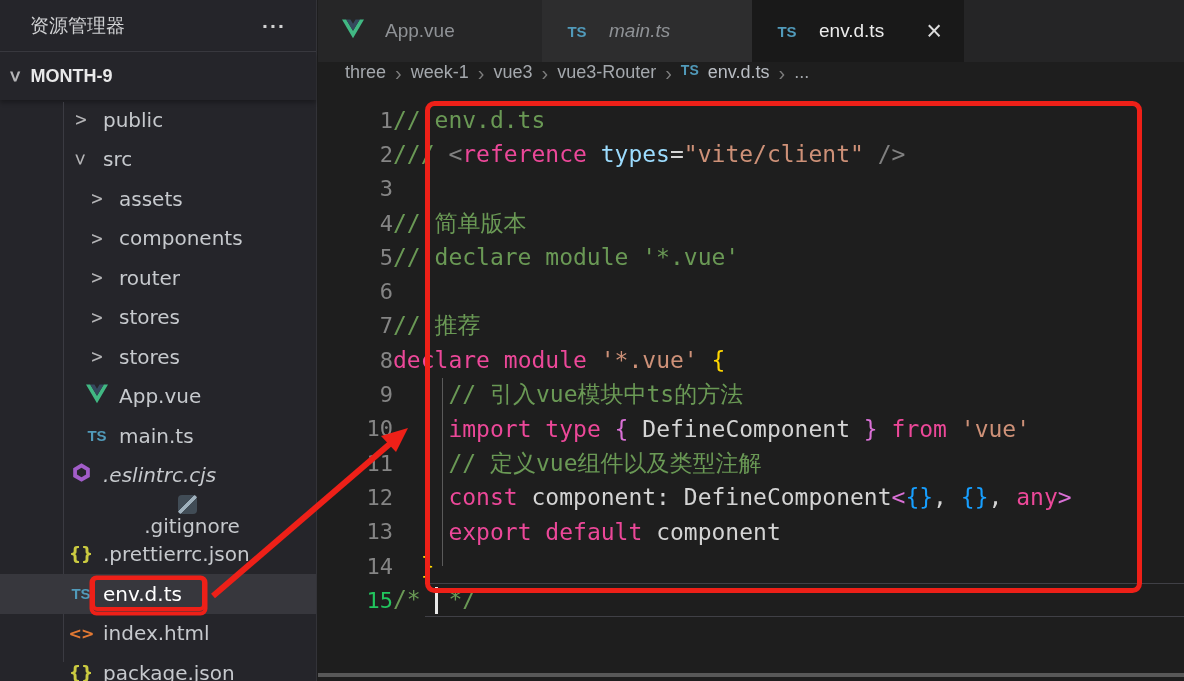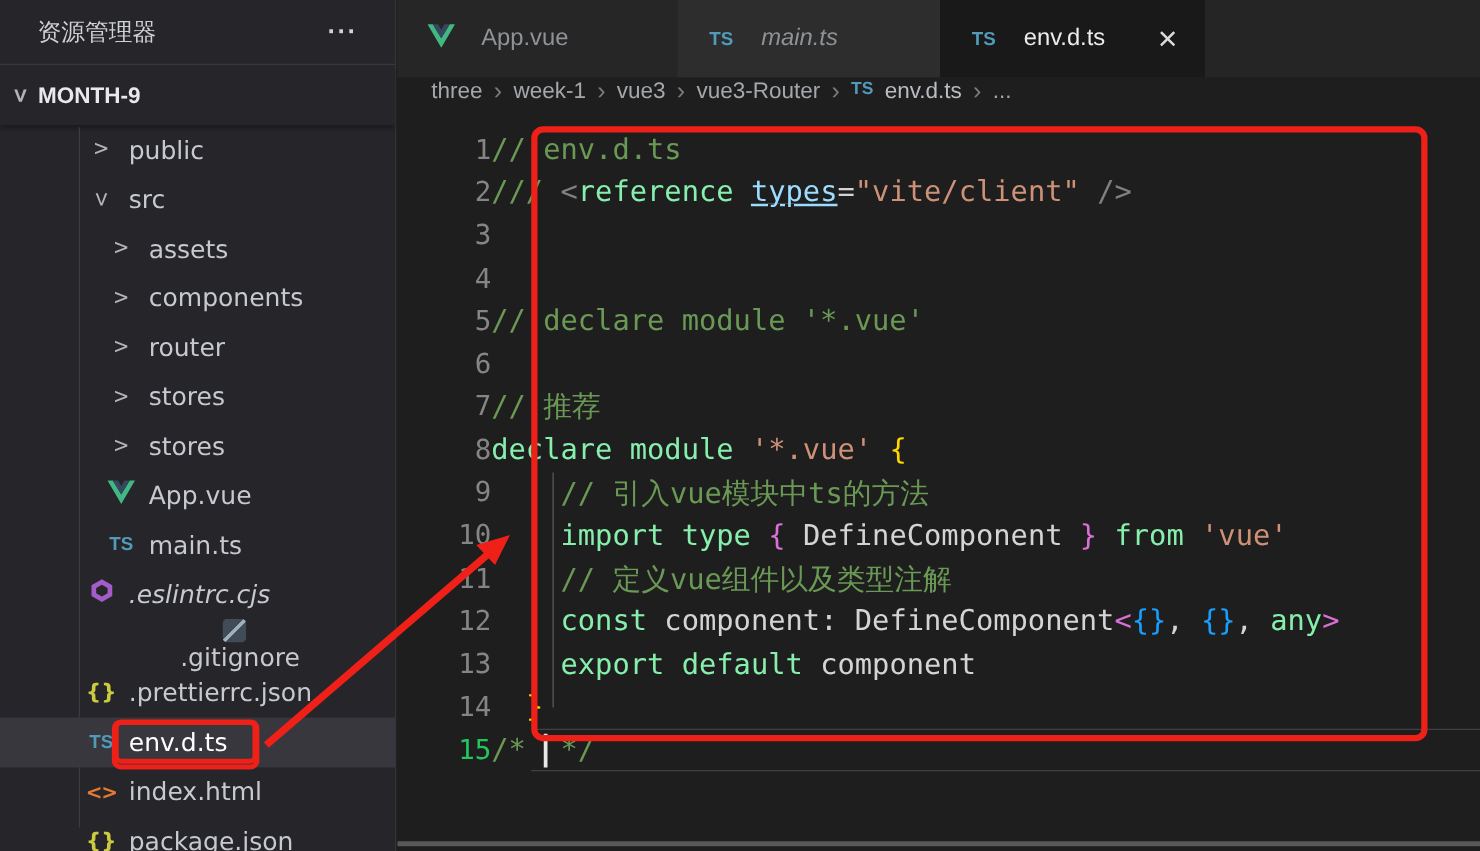--- a/index.html
+++ b/index.html
@@ -53,22 +53,22 @@
   
   #editor { position:absolute; left:318px; top:102px; right:0; bottom:0; background:#1e1e1e; }
   #lines { padding-top:1px; }
   .code-line { display:flex; align-items:center; height:34.3px; white-space:pre; position:relative;
     font-family:"DejaVu Sans Mono", monospace; font-size:23px; }
   .ln { flex:0 0 75px; text-align:right; color:#858585; font-size:22px; }
   .code { color:#d4d4d4; }
   .current .ln { color:#22c55e; }
   .cur-border { position:absolute; left:107px; right:0; top:0; bottom:0;
     border-top:1px solid #404046; border-bottom:1px solid #404046; pointer-events:none; }
-  .tok-c { color:#6a9955; } .tok-k { color:#86efac; } .tok-s { color:#ce9178; }
-  .tok-p { color:#808080; } .tok-a { color:#9cdcfe;text-decoration:underline; } .tok-t { color:#d4d4d4; }
+  .tok-c { color:#6a9955; } .tok-k { color:#ec4899; } .tok-s { color:#ce9178; }
+  .tok-p { color:#808080; } .tok-a { color:#9cdcfe; } .tok-t { color:#d4d4d4; }
   .tok-b1 { color:#ffd700; } .tok-b2 { color:#da70d6; } .tok-b3 { color:#179fff; }
   .cursor { display:inline-block; width:3px; height:27px; margin-right:-3px;
     background:#e8e8e8; vertical-align:middle; }
   #bracket-guide { position:absolute; left:124px; top:276px; width:1px; height:188px; background:#5a5a5a; }
   #hscrollbar { position:absolute; left:0; right:0; top:571px; height:4px; background:#585858; cursor:pointer; }
   
   #annot { position:absolute; left:0; top:0; pointer-events:none; z-index:50; }
 </style>
 </head>
 <body>
@@ -224,21 +224,21 @@
       <span class="bc-item" style="color: rgb(185, 189, 195);">env.d.ts</span>
       <span class="bc-sep">›</span>
       <span class="bc-item">...</span>
     </div>
 
   <div id="editor">
     <div id="lines">
         <div class="code-line"><span class="ln">1</span><span class="code"><span class="tok-c">// env.d.ts</span></span></div>
         <div class="code-line"><span class="ln">2</span><span class="code"><span class="tok-c">/// </span><span class="tok-p">&lt;</span><span class="tok-k">reference</span><span class="tok-t"> </span><span class="tok-a">types</span><span class="tok-t">=</span><span class="tok-s">"vite/client"</span><span class="tok-t"> </span><span class="tok-p">/&gt;</span></span></div>
         <div class="code-line"><span class="ln">3</span><span class="code"></span></div>
-        <div class="code-line"><span class="ln">4</span></div>
+        <div class="code-line"><span class="ln">4</span><span class="code"><span class="tok-c">// 简单版本</span></span></div>
         <div class="code-line"><span class="ln">5</span><span class="code"><span class="tok-c">// declare module '*.vue'</span></span></div>
         <div class="code-line"><span class="ln">6</span><span class="code"></span></div>
         <div class="code-line"><span class="ln">7</span><span class="code"><span class="tok-c">// 推荐</span></span></div>
         <div class="code-line"><span class="ln">8</span><span class="code"><span class="tok-k">declare</span><span class="tok-t"> </span><span class="tok-k">module</span><span class="tok-t"> </span><span class="tok-s">'*.vue'</span><span class="tok-t"> </span><span class="tok-b1">{</span></span></div>
         <div class="code-line"><span class="ln">9</span><span class="code"><span class="tok-t">    </span><span class="tok-c">// 引入vue模块中ts的方法</span></span></div>
         <div class="code-line"><span class="ln">10</span><span class="code"><span class="tok-t">    </span><span class="tok-k">import</span><span class="tok-t"> </span><span class="tok-k">type</span><span class="tok-t"> </span><span class="tok-b2">{</span><span class="tok-t"> DefineComponent </span><span class="tok-b2">}</span><span class="tok-t"> </span><span class="tok-k">from</span><span class="tok-t"> </span><span class="tok-s">'vue'</span></span></div>
         <div class="code-line"><span class="ln">11</span><span class="code"><span class="tok-t">    </span><span class="tok-c">// 定义vue组件以及类型注解</span></span></div>
         <div class="code-line"><span class="ln">12</span><span class="code"><span class="tok-t">    </span><span class="tok-k">const</span><span class="tok-t"> component: DefineComponent</span><span class="tok-b2">&lt;</span><span class="tok-b3">{}</span><span class="tok-t">, </span><span class="tok-b3">{}</span><span class="tok-t">, </span><span class="tok-k">any</span><span class="tok-b2">&gt;</span></span></div>
         <div class="code-line"><span class="ln">13</span><span class="code"><span class="tok-t">    </span><span class="tok-k">export</span><span class="tok-t"> </span><span class="tok-k">default</span><span class="tok-t"> component</span></span></div>
         <div class="code-line"><span class="ln">14</span><span class="code"><span class="tok-t">  </span><span class="tok-b1">}</span></span></div>

